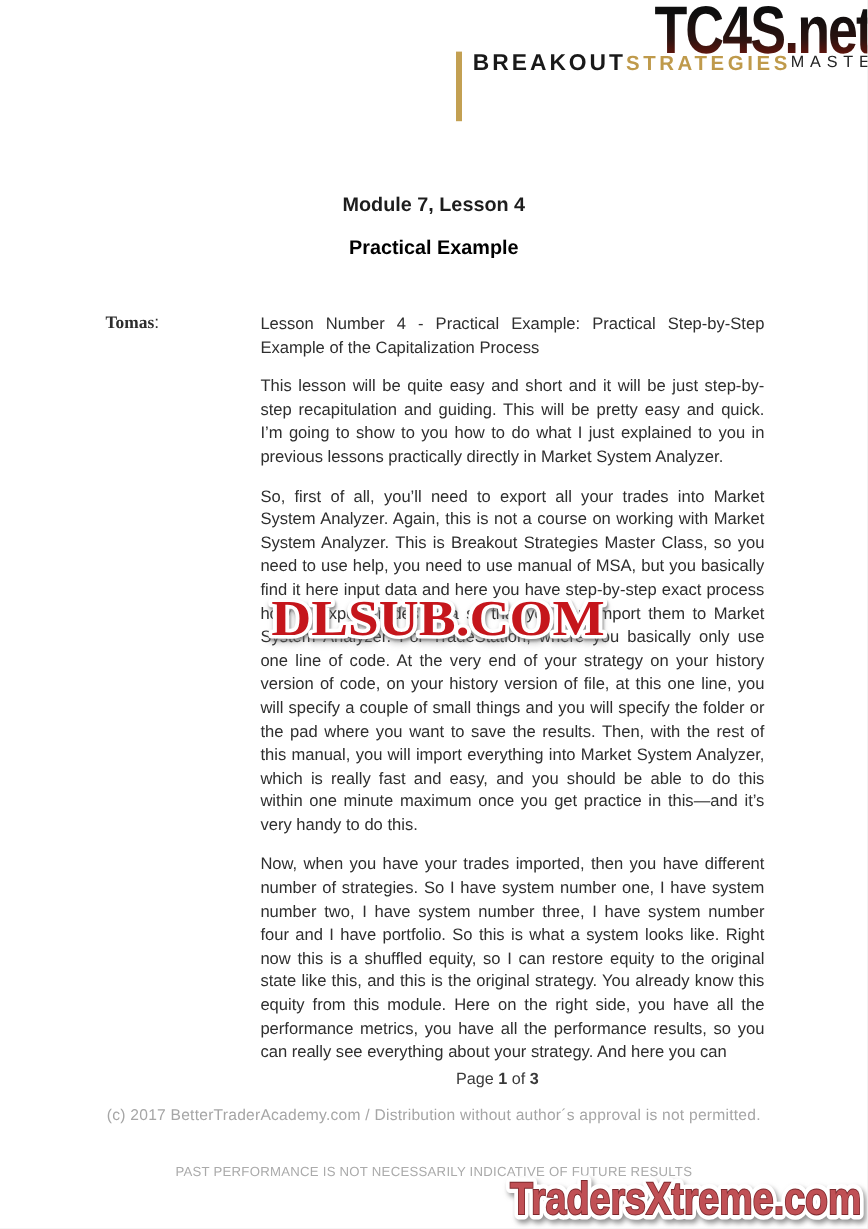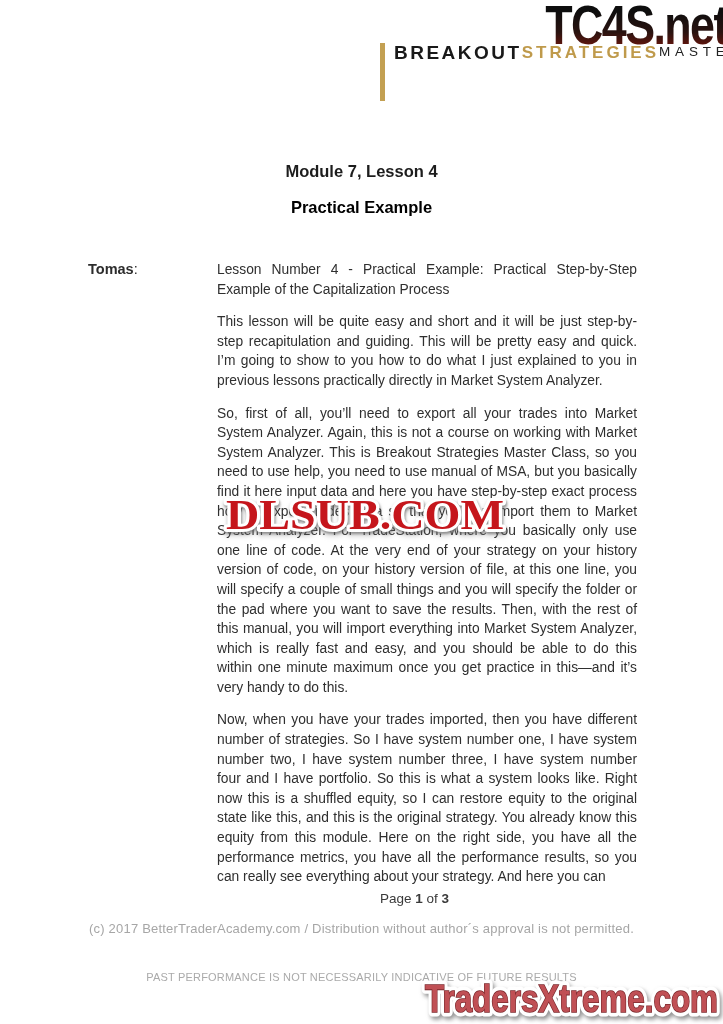--- a/index.html
+++ b/index.html
@@ -26,21 +26,21 @@
   .logo-l2{font-size:17px; font-weight:700; letter-spacing:3px; color:#bf9a4b; line-height:19px;}
   .logo-l3{font-size:13.5px; font-weight:500; letter-spacing:4.8px; color:#222; line-height:17px;}
   .logo-icon{margin-left:12px; margin-top:10px; overflow:visible;}
   
   .title1{position:absolute; top:162px; left:0; width:100%; text-align:center;
           font-size:16.5px; font-weight:700; color:#1d1d1d;}
   .title2{position:absolute; top:198px; left:0; width:100%; text-align:center;
           font-size:16.5px; font-weight:700; color:#000000;}
   
   .speaker{position:absolute; left:88px; top:261px; font-size:14.5px; color:#2d2d2d;}
-  .speaker .sp-name{font-weight:700;}
+  .speaker .sp-name{font-weight:700;font-family:Liberation Serif, serif;}
   .content{
     position:absolute; left:217px; top:260px; width:420px;
     font-size:13.8px; line-height:19.6px; text-align:justify; color:#2f2f2f;
   }
   .content p{margin:0 0 13px 0;}
   
   .dlsub-svg{
     position:absolute; left:214px; top:486px;
     filter:drop-shadow(1px 2px 1px rgba(90,90,90,.55)) drop-shadow(0 3px 2px rgba(120,120,120,.35));
   }

